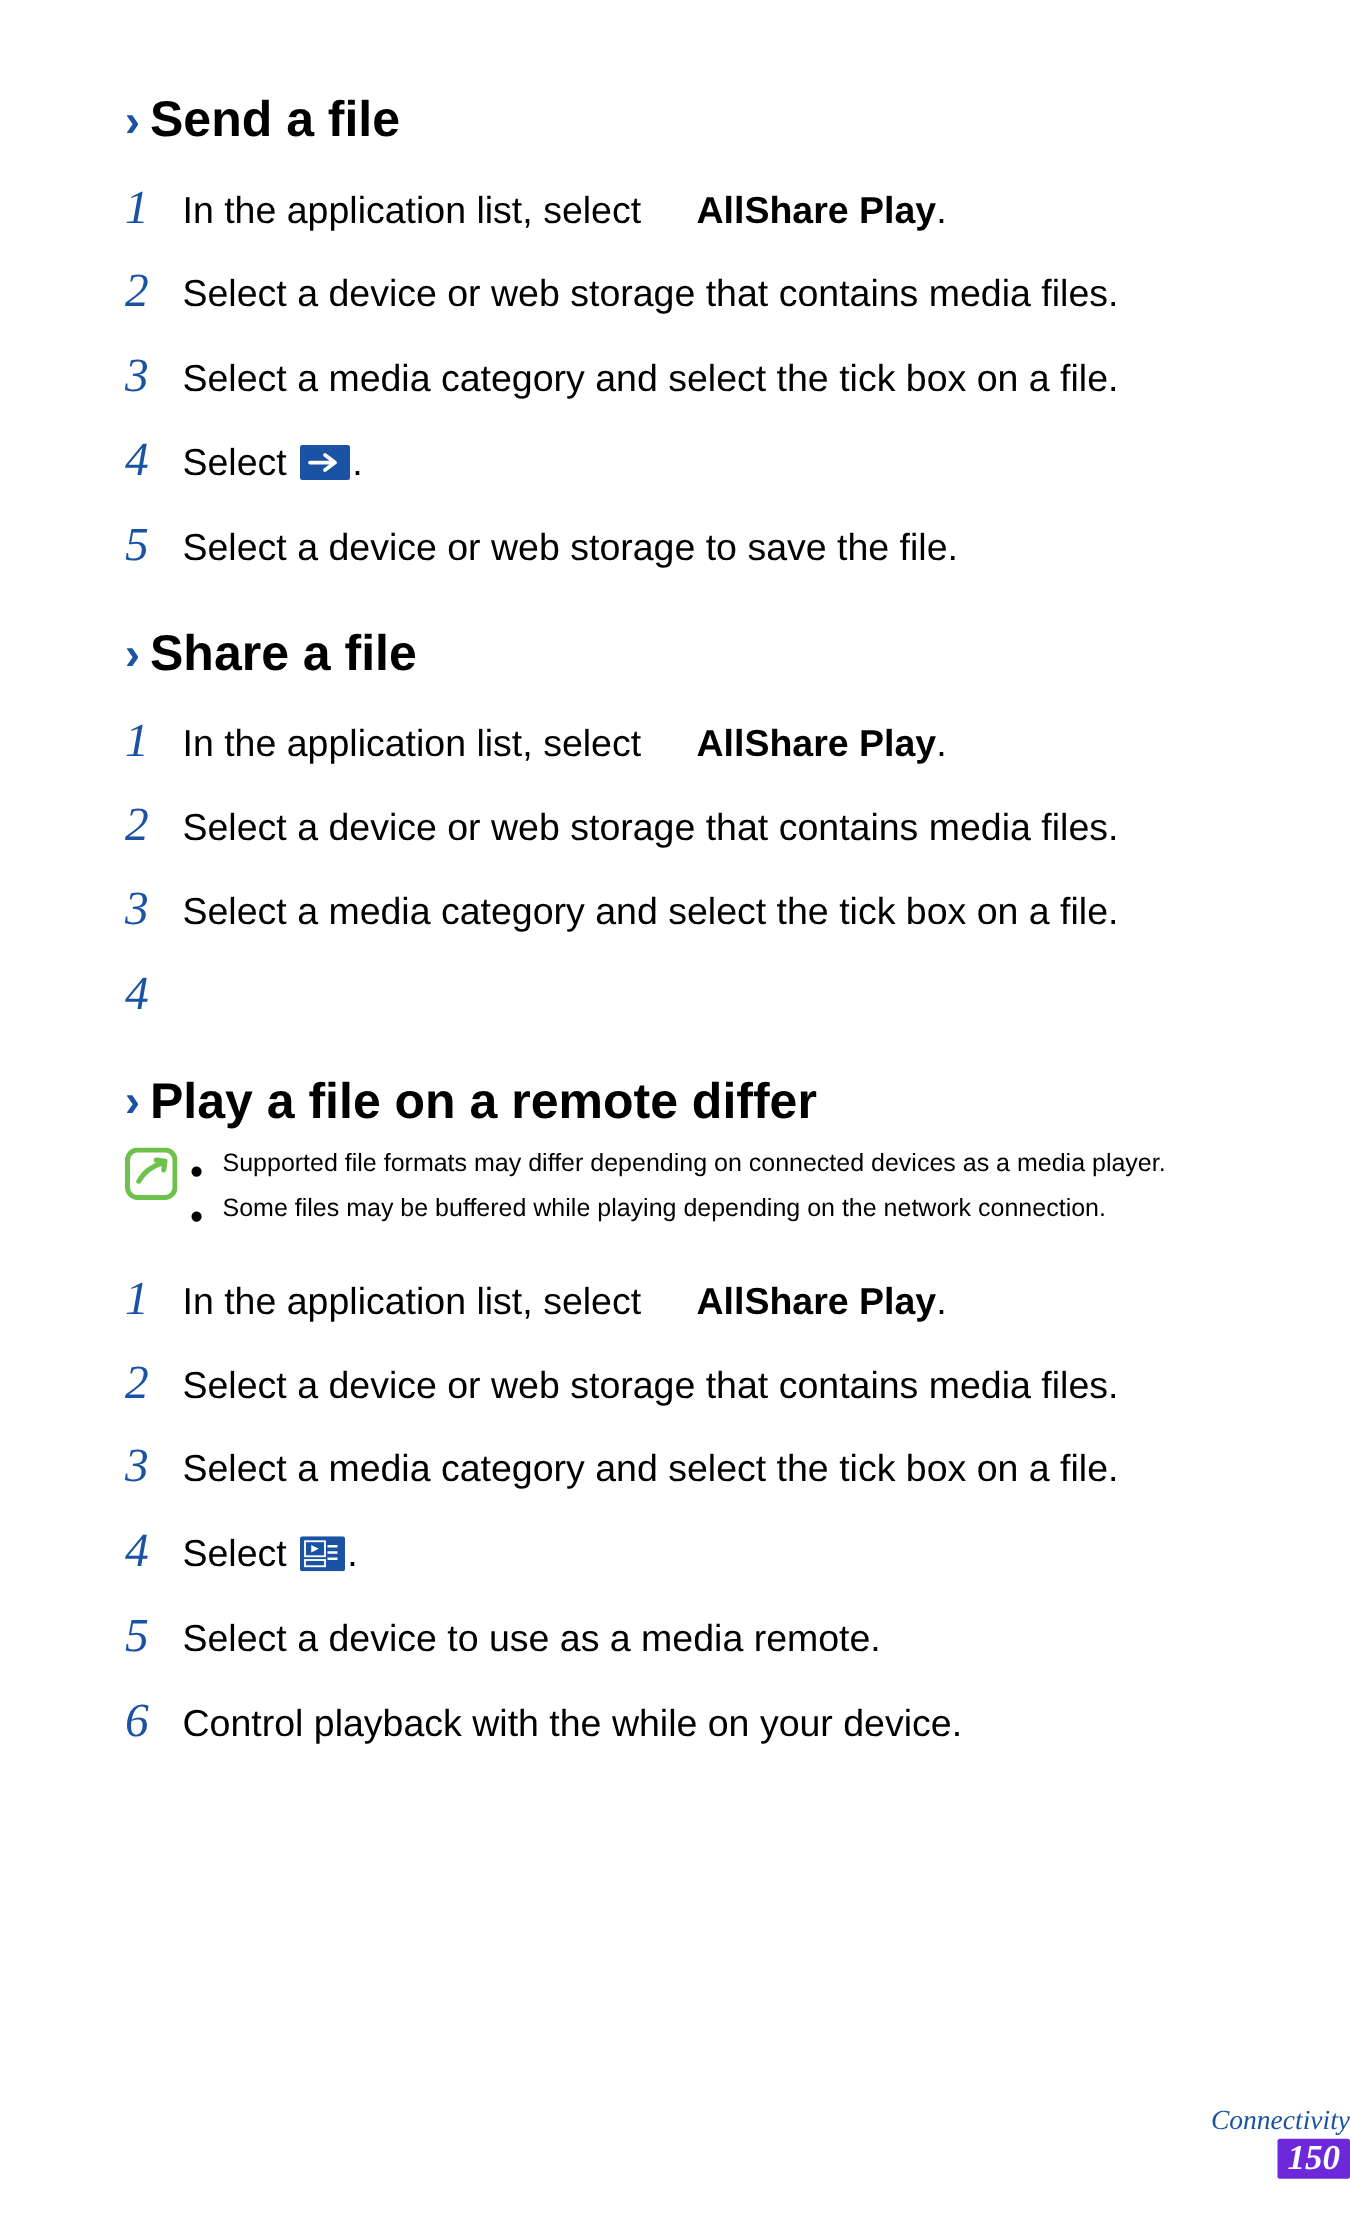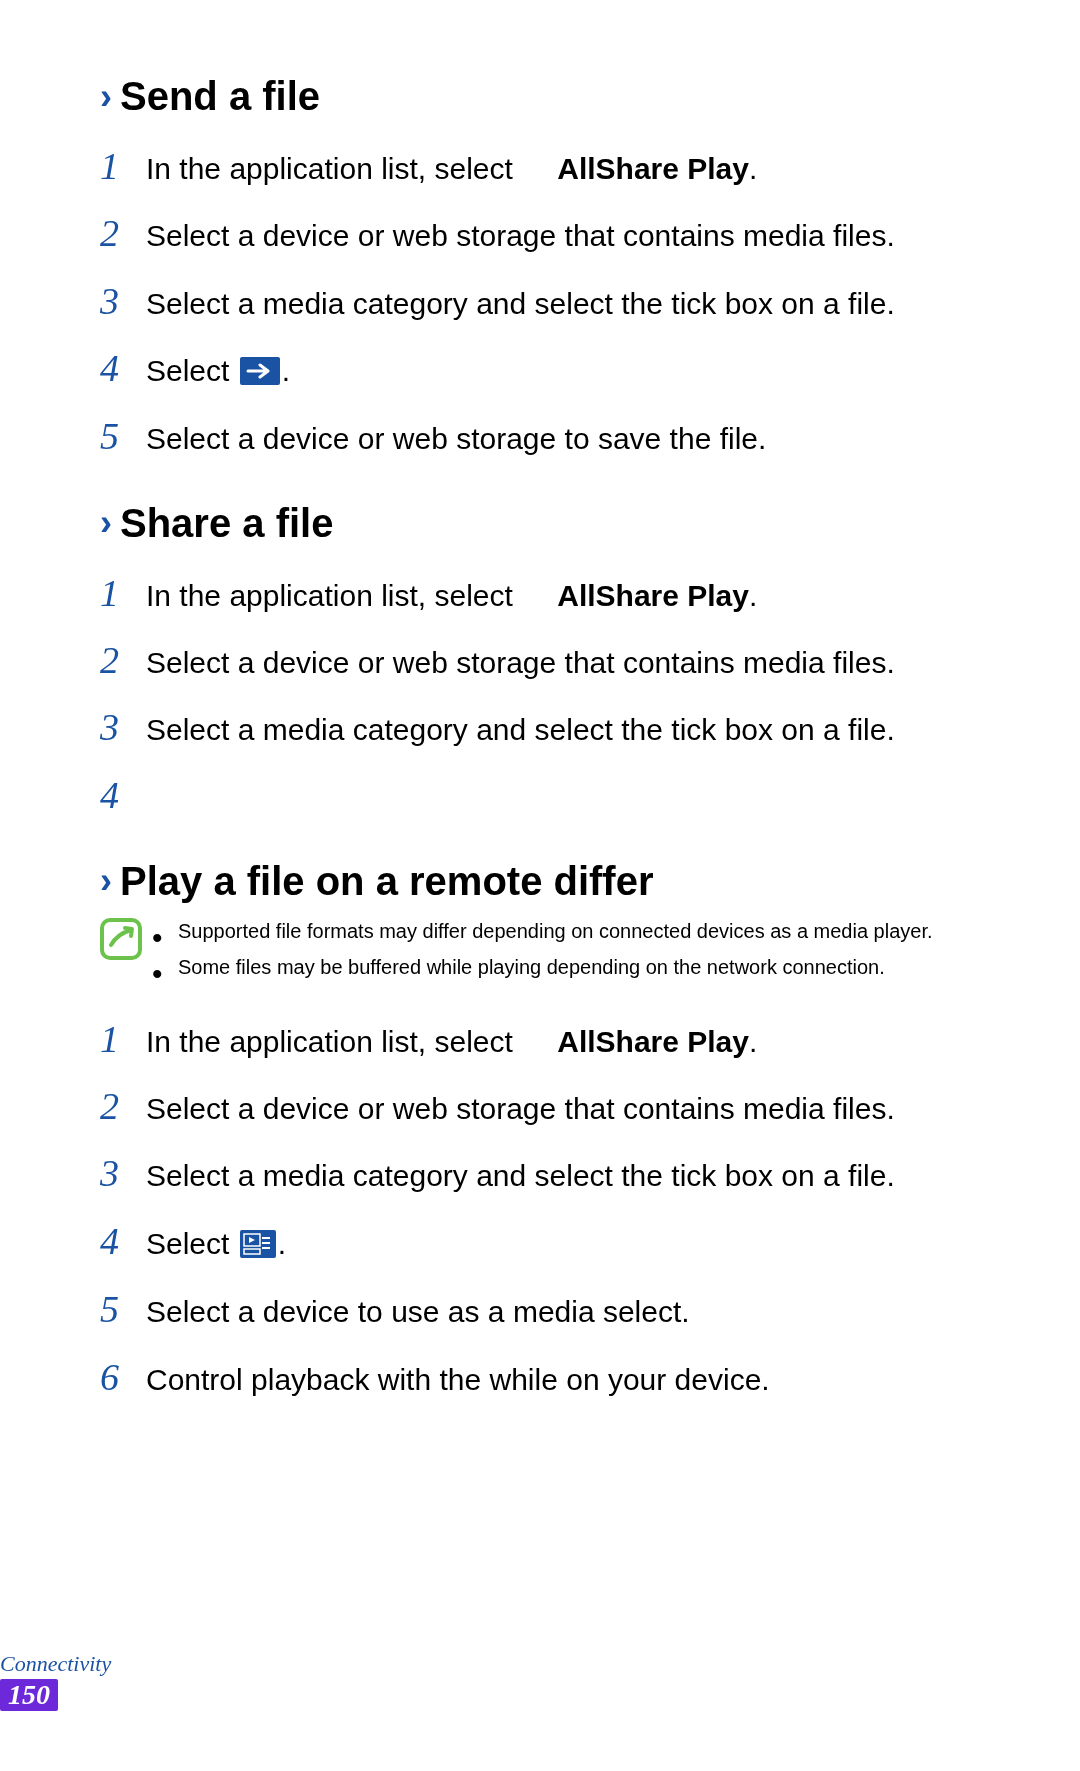--- a/index.html
+++ b/index.html
@@ -86,24 +86,24 @@
   }
   .note-list li::before {
     content: "•";
     position: absolute;
     left: 0;
     top: 0;
     font-size: 30px;
   }
   .footer {
     position: absolute;
-    bottom: 60px;
+    bottom: 28px;
     left: 0;
     right: 0;
-    text-align: left;
+    text-align: right;
   }
   .footer-category {
     font-family: "Times New Roman", serif;
     font-style: italic;
     color: #1a53a3;
     font-size: 22px;
     display: block;
     margin-bottom: 2px;
   }
   .page-num-box {
@@ -221,21 +221,21 @@
               <rect x="0" y="0" width="36" height="28" rx="2" fill="#1a53a3"></rect>
               <rect x="4" y="4" width="16" height="12" fill="none" stroke="#fff" stroke-width="1.5"></rect>
               <path d="M9 7 L15 10 L9 13 Z" fill="#fff"></path>
               <path d="M22 8 L30 8 M22 13 L30 13 M22 18 L30 18" stroke="#fff" stroke-width="2"></path>
               <rect x="4" y="19" width="16" height="5" fill="none" stroke="#fff" stroke-width="1.5"></rect>
             </svg></span><span>.</span>
       </span>
     </li>
     <li>
       <span class="num">5</span>
-      <span class="step-text">Select a device to use as a media select.</span>
+      <span class="step-text">Select a device to use as a media remote.</span>
     </li>
     <li>
       <span class="num">6</span>
       <span class="step-text">Control playback with the while on your device.</span>
     </li>
   </ol>
 
   <div class="footer">
     <span class="footer-category">Connectivity</span>
     <span class="page-num-box">150</span>

